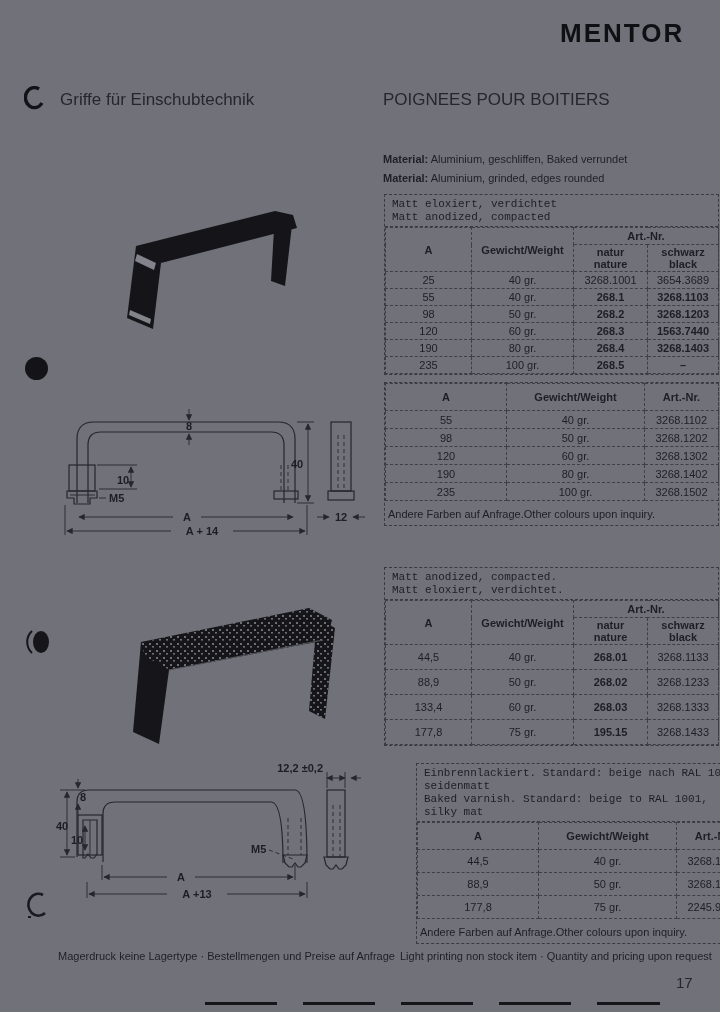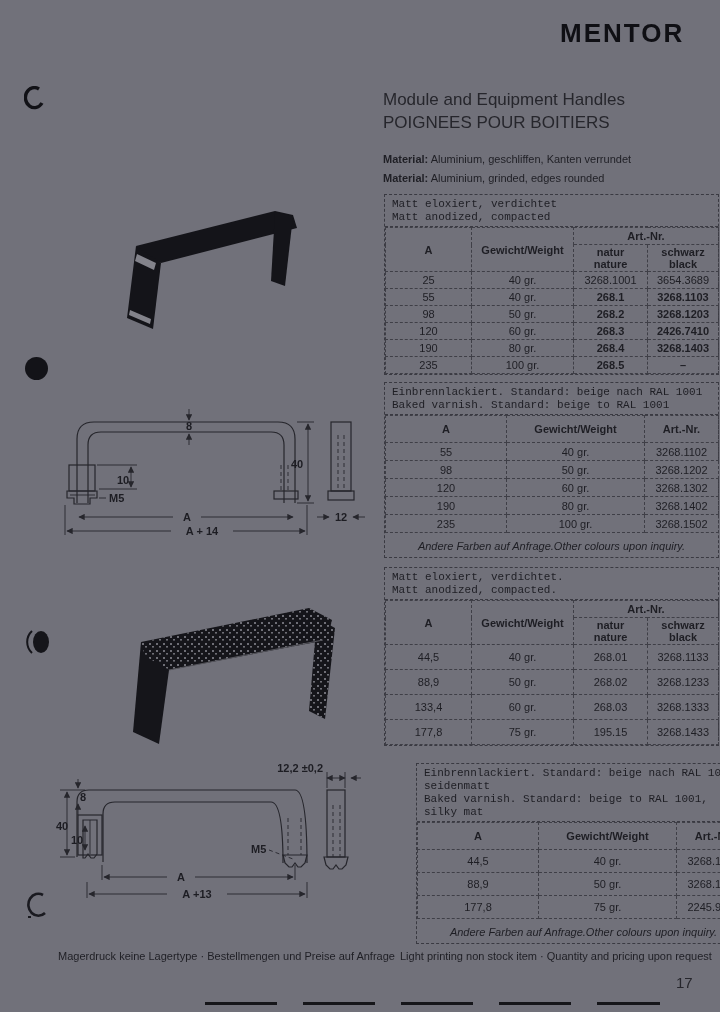--- a/index.html
+++ b/index.html
@@ -17,27 +17,27 @@
   .materials b{font-weight:700;text-align:center;}
   
   .tblock{position:absolute;left:384px;width:333px;border:1px dashed #3a3a42;background:transparent;}
   .tblock .cap{font-size:11px;line-height:13px;padding:3px 7px 2px;border-bottom:1px dashed #3a3a42;color:#1e1e24;font-family:Liberation Mono, monospace;}
   .tblock table{width:100%;border-collapse:collapse;table-layout:fixed;font-size:11px;color:#1e1e24;}
   .tblock th,.tblock td{border:1px dashed #3f3f47;text-align:center;font-weight:400;padding:1px 3px;line-height:14px;}
   .tblock th{font-weight:700;}
   .tblock th.sub div{line-height:12px;}
   #t1 tbody tr:not(:first-child) td:nth-child(3),
   #t1 tbody tr:not(:first-child) td:nth-child(4){font-weight:700;}
-  #t3 tbody td:nth-child(3){font-weight:400;}
+  #t3 tbody td:nth-child(3){font-weight:700;}
   #t2 th{padding:6px 3px;}
   #t2 td{padding:1.5px 3px;}
   #t3 td{padding:5px 3px;}
   #t4 th{padding:6px 3px;}
   #t4 td{padding:4px 3px;}
-  .note{display:flex;justify-content:center;font-size:11px;padding:7px 3px 5px;color:#1e1e24;font-style:italic;}
+  .note{display:flex;justify-content:flex-start;font-size:11px;padding:7px 3px 5px;color:#1e1e24;}
   
   svg text{font-family:"Liberation Sans", sans-serif;font-size:11px;font-weight:700;fill:#1d1d23;}
   .ln{fill:none;stroke:#26262c;stroke-width:1.2;}
   .thin{fill:none;stroke:#26262c;stroke-width:0.9;}
   .dash{fill:none;stroke:#26262c;stroke-width:0.9;stroke-dasharray:4 3;}
   .dim{fill:none;stroke:#26262c;stroke-width:0.9;}
   .dot{width:23px;height:23px;border-radius:50%;background:#131318;}
   
   .f-de{left:58px;top:950px;font-size:11px;color:#1f1f25;}
   .f-en{left:400px;top:950px;font-size:11px;color:#1f1f25;}
@@ -49,26 +49,26 @@
 <body>
 
 <div class="sheet">
 
   <div class="abs brand">MENTOR</div>
 
   <svg class="abs" style="left:24px;top:86px;" width="22" height="26" viewBox="0 0 22 26">
     <path d="M15,3 A9,10 0 1 0 18,17" fill="none" stroke="#121217" stroke-width="3.4"></path>
     <path d="M3,5 l3,-3" stroke="#121217" stroke-width="1.4"></path>
   </svg>
+  <div class="abs h-de">Griffe für Einschubtechnik</div>
   <div class="abs h-en">
-    <div>Module and Equipment Handles</div>
     <div>POIGNEES POUR BOITIERS</div>
   </div>
   <div class="abs materials">
-    <div><b>Material:</b><span> Aluminium, geschliffen, Kanten verrundet</span></div>
+    <div><b>Material:</b><span> Aluminium, geschliffen, Baked verrundet</span></div>
     <div><b>Material:</b><span> Aluminium, grinded, edges rounded</span></div>
   </div>
 
   <svg class="abs" style="left:85px;top:202px;" width="240" height="132" viewBox="0 0 240 132">
     <path d="M51,44 L190,9 L208,13 L212,26 L76,61 L56,53 Z" fill="#141419"></path>
     <path d="M190,10 L208,14 L200,84 L186,79 Z" fill="#141419"></path>
     <path d="M51,44 L76,61 L68,127 L42,116 Z" fill="#141419"></path>
     <path d="M52,52 L71,61 L69,68 L50,59 Z" fill="#83838b"></path>
     <path d="M45,108 L66,117 L65,122 L44,113 Z" fill="#83838b"></path>
   </svg>
@@ -252,43 +252,39 @@
           <tr>
             <td>98</td>
             <td>50 gr.</td>
             <td>268.2</td>
             <td>3268.1203</td>
           </tr>
           <tr>
             <td>120</td>
             <td>60 gr.</td>
             <td>268.3</td>
-            <td>2426.7410</td>
+            <td>1563.7440</td>
           </tr>
           <tr>
             <td>190</td>
             <td>80 gr.</td>
             <td>268.4</td>
             <td>3268.1403</td>
           </tr>
           <tr>
             <td>235</td>
             <td>100 gr.</td>
             <td>268.5</td>
             <td>–</td>
           </tr>
         </tbody>
     </table>
   </div>
 
   <div class="tblock" id="t2" style="top:382px;">
-    <div class="cap">
-      <div>Einbrennlackiert. Standard: beige nach RAL 1001</div>
-      <div>Baked varnish. Standard: beige to RAL 1001</div>
-    </div>
     <table>
       <colgroup>
           <col style="width:121px">
           <col style="width:138px">
           <col style="width:74px">
         </colgroup>
       <thead>
         <tr>
           <th>A</th>
           <th>Gewicht/Weight</th>
@@ -324,22 +320,22 @@
         </tbody>
     </table>
     <div class="note">
       <span>Andere Farben auf Anfrage.</span>
       <span>Other colours upon inquiry.</span>
     </div>
   </div>
 
   <div class="tblock" id="t3" style="top:567px;">
     <div class="cap">
+      <div>Matt anodized, compacted.</div>
       <div>Matt eloxiert, verdichtet.</div>
-      <div>Matt anodized, compacted.</div>
     </div>
     <table>
       <colgroup>
           <col style="width:86px">
           <col style="width:102px">
           <col style="width:74px">
           <col style="width:71px">
         </colgroup>
       <thead>
         <tr>

